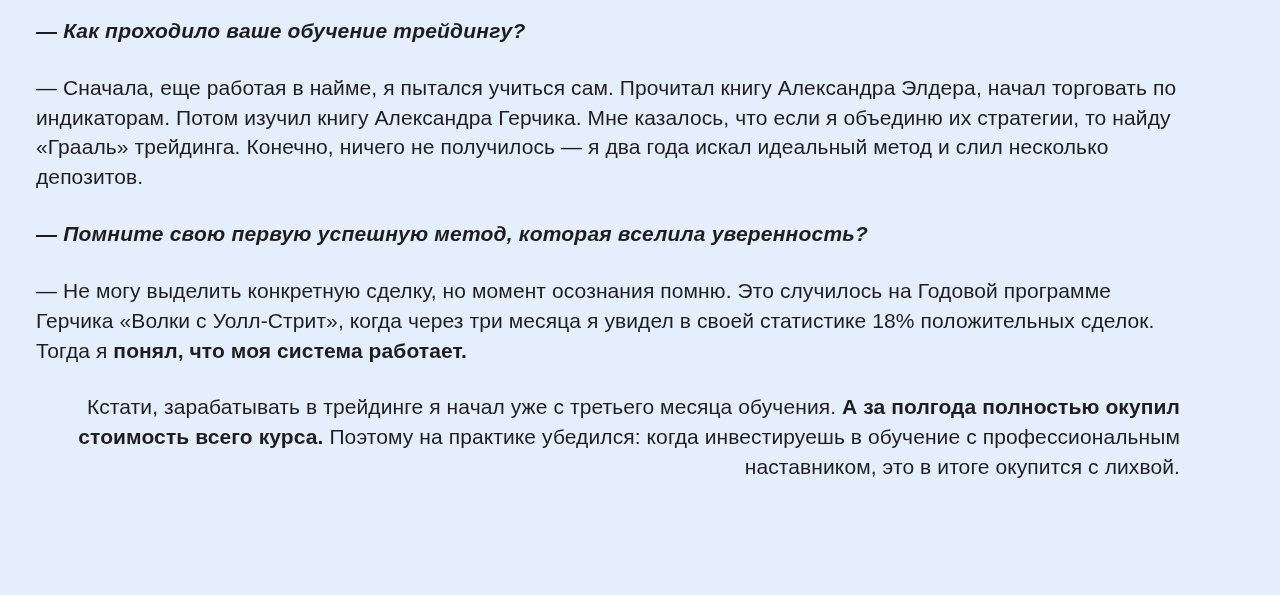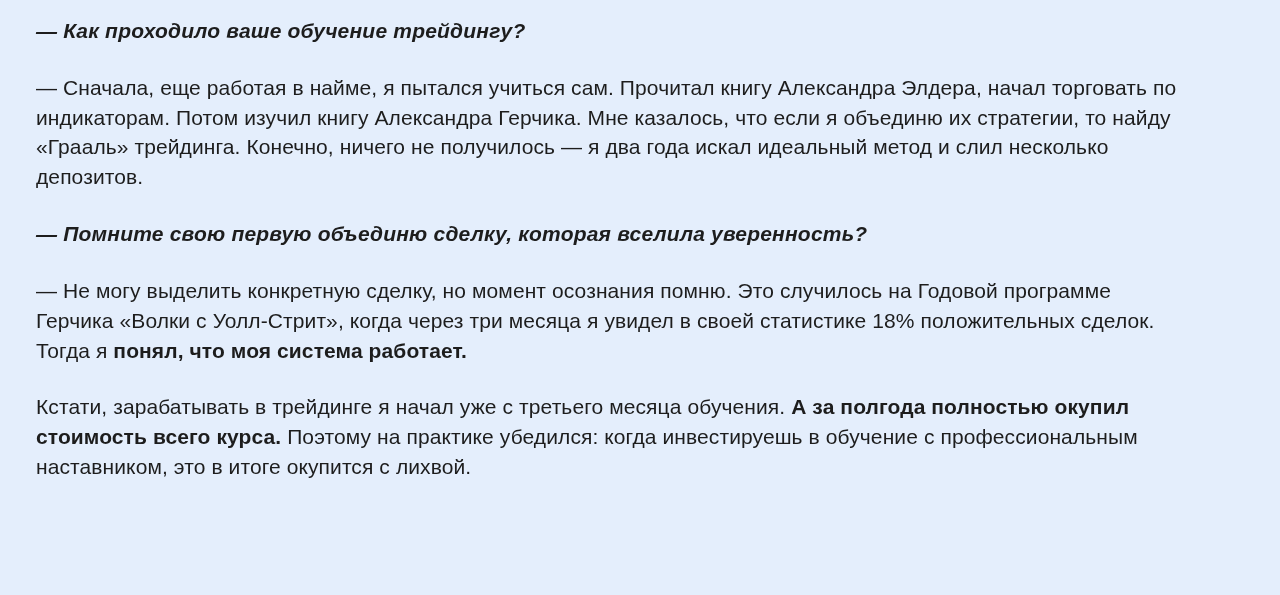--- a/index.html
+++ b/index.html
@@ -19,27 +19,28 @@
     padding: 16px 40px 10px 36px;
     font-size: 21px;
     line-height: 1.42;
     letter-spacing: 0.1px;
   }
   .article p {
     margin: 0 0 27px 0;
   }
   .article p:last-child {
     margin-bottom: 4px;
+    text-align: right;
   }
   .run-bold   { font-weight: 700; }
   .run-italic { font-style: italic; }
   .question span { letter-spacing: 0.2px; }
 </style>
 </head>
 <body style="background: rgb(228, 238, 252); color: rgb(29, 29, 29);">
 
 <main class="article">
     <p class="question"><span class="run-bold run-italic">— Как проходило ваше обучение трейдингу?</span></p>
     <p class="answer"><span>— Сначала, еще работая в найме, я пытался учиться сам. Прочитал книгу Александра Элдера, начал торговать по индикаторам. Потом изучил книгу Александра Герчика. Мне казалось, что если я объединю их стратегии, то найду «Грааль» трейдинга. Конечно, ничего не получилось — я два года искал идеальный метод и слил несколько депозитов.</span></p>
-    <p class="question"><span class="run-bold run-italic">— Помните свою первую объединю сделку, которая вселила уверенность?</span></p>
+    <p class="question"><span class="run-bold run-italic">— Помните свою первую успешную метод, которая вселила уверенность?</span></p>
     <p class="answer"><span>— Не могу выделить конкретную сделку, но момент осознания помню. Это случилось на Годовой программе Герчика «Волки с Уолл-Стрит», когда через три месяца я увидел в своей статистике 18% положительных сделок. Тогда я </span><span class="run-bold">понял, что моя система работает.</span></p>
     <p class="answer"><span>Кстати, зарабатывать в трейдинге я начал уже с третьего месяца обучения. </span><span class="run-bold">А за полгода полностью окупил стоимость всего курса.</span><span> Поэтому на практике убедился: когда инвестируешь в обучение с профессиональным наставником, это в итоге окупится с лихвой.</span></p>
   </main>
 
 </body></html>

